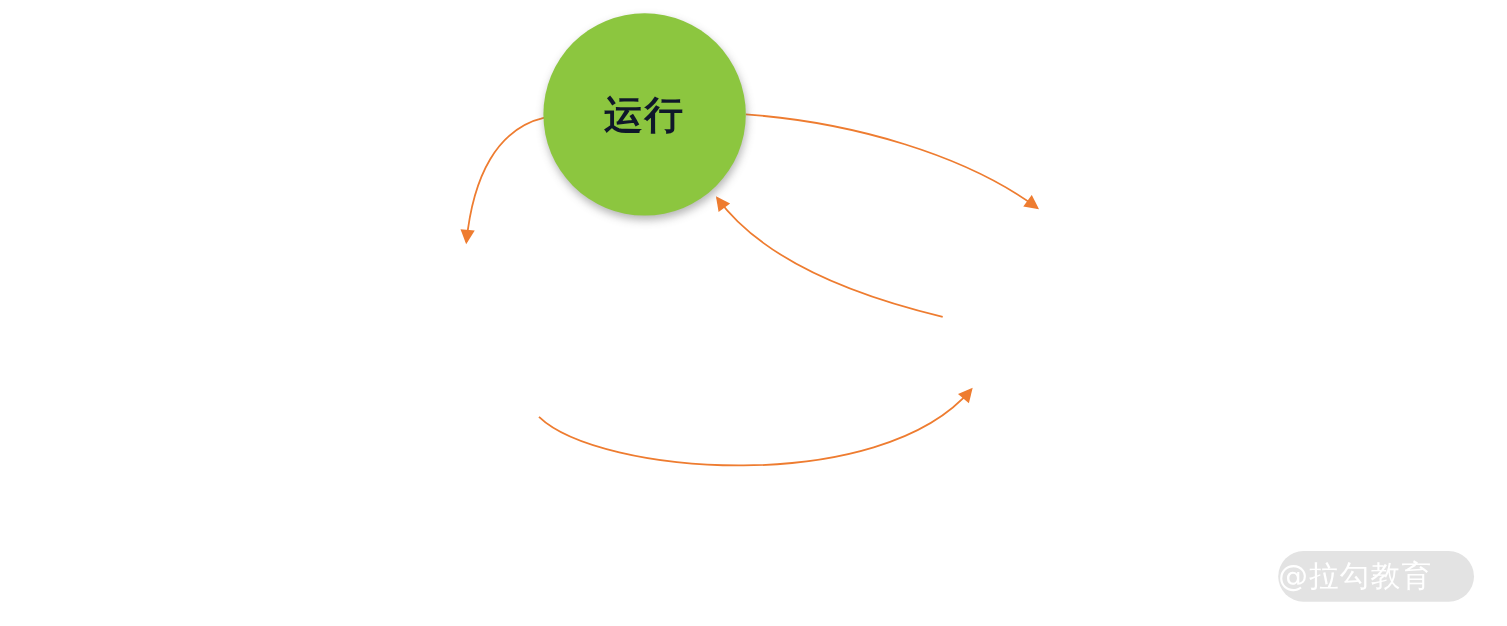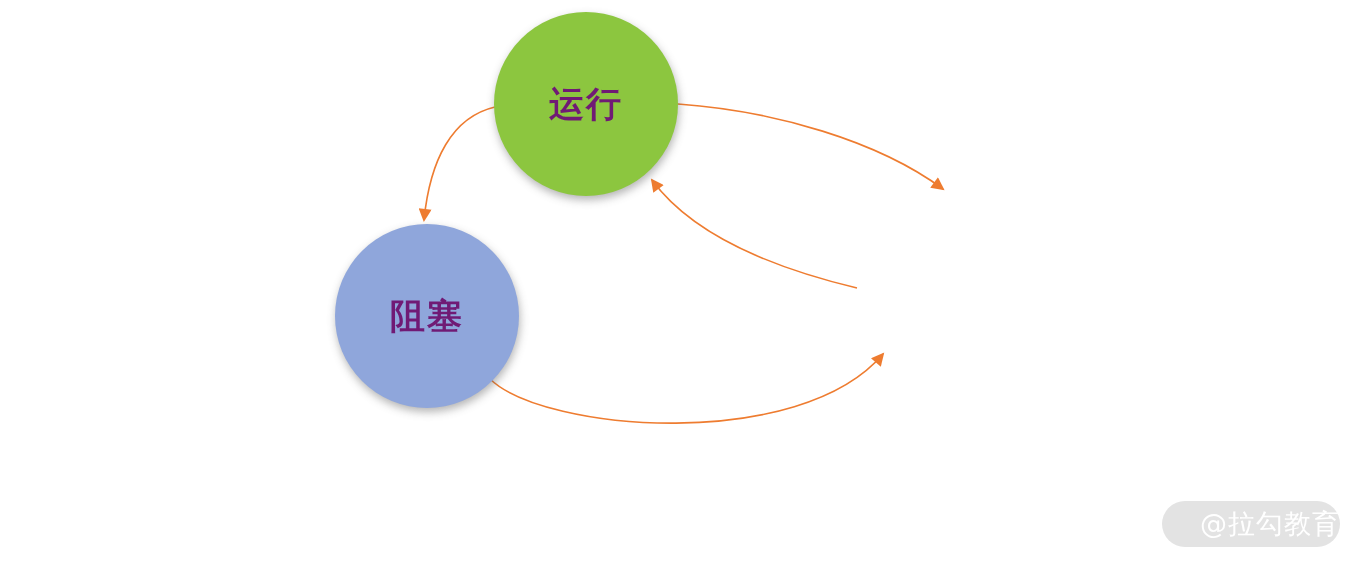--- a/index.html
+++ b/index.html
@@ -30,40 +30,40 @@
     position: absolute;
     width: 184px;
     height: 184px;
     border-radius: 50%;
     display: flex;
     align-items: center;
     justify-content: center;
     box-shadow: 1px 4px 8px rgba(90, 90, 90, 0.45);
   }
   .node-label {
-    color: #701a75;
+    color: #0f172a;
     font-size: 35px;
     font-weight: bold;
     letter-spacing: 2px;
     user-select: none;
     font-family: Liberation Mono, monospace;
   }
   .node-running { left: 494px; top: 12px; }
   .node-blocked { left: 335px; top: 224px; }
   .node-ready   { left: 856px; top: 192px; }
   .watermark {
     position: absolute;
     left: 1162px;
     top: 501px;
     width: 178px;
     height: 46px;
     border-radius: 23px;
     display: flex;
     align-items: center;
-    justify-content: flex-end;
+    justify-content: flex-start;
   }
   .watermark-label {
     font-size: 27px;
     letter-spacing: 1px;
     user-select: none;
   }
 </style>
 </head>
 <body>
 
@@ -78,22 +78,19 @@
     <path class="edge" d="M 495 107 C 452 117 430 160 424 220" marker-end="url(#arrowhead)" style="stroke: rgb(238, 124, 48);"></path>
     <path class="edge" d="M 678 104 C 775 111 878 141 943 189" marker-end="url(#arrowhead)" style="stroke: rgb(238, 124, 48);"></path>
     <path class="edge" d="M 857 288 C 765 266 690 232 652 180" marker-end="url(#arrowhead)" style="stroke: rgb(238, 124, 48);"></path>
     <path class="edge" d="M 490 379 C 545 432 800 452 883 354" marker-end="url(#arrowhead)" style="stroke: rgb(238, 124, 48);"></path>
   </svg>
 
   <div class="node node-running" style="background: rgb(140, 198, 63);">
     <span class="node-label">运行</span>
   </div>
 
-  <div class="node node-blocked" style="background: rgb(143, 166, 219);">
-    <span class="node-label">阻塞</span>
-  </div>
 
 
   <div class="watermark" style="background: rgb(227, 227, 227);">
     <span class="watermark-label" style="color: rgb(255, 255, 255);">@拉勾教育</span>
   </div>
 
 </div>
 
 </body></html>

